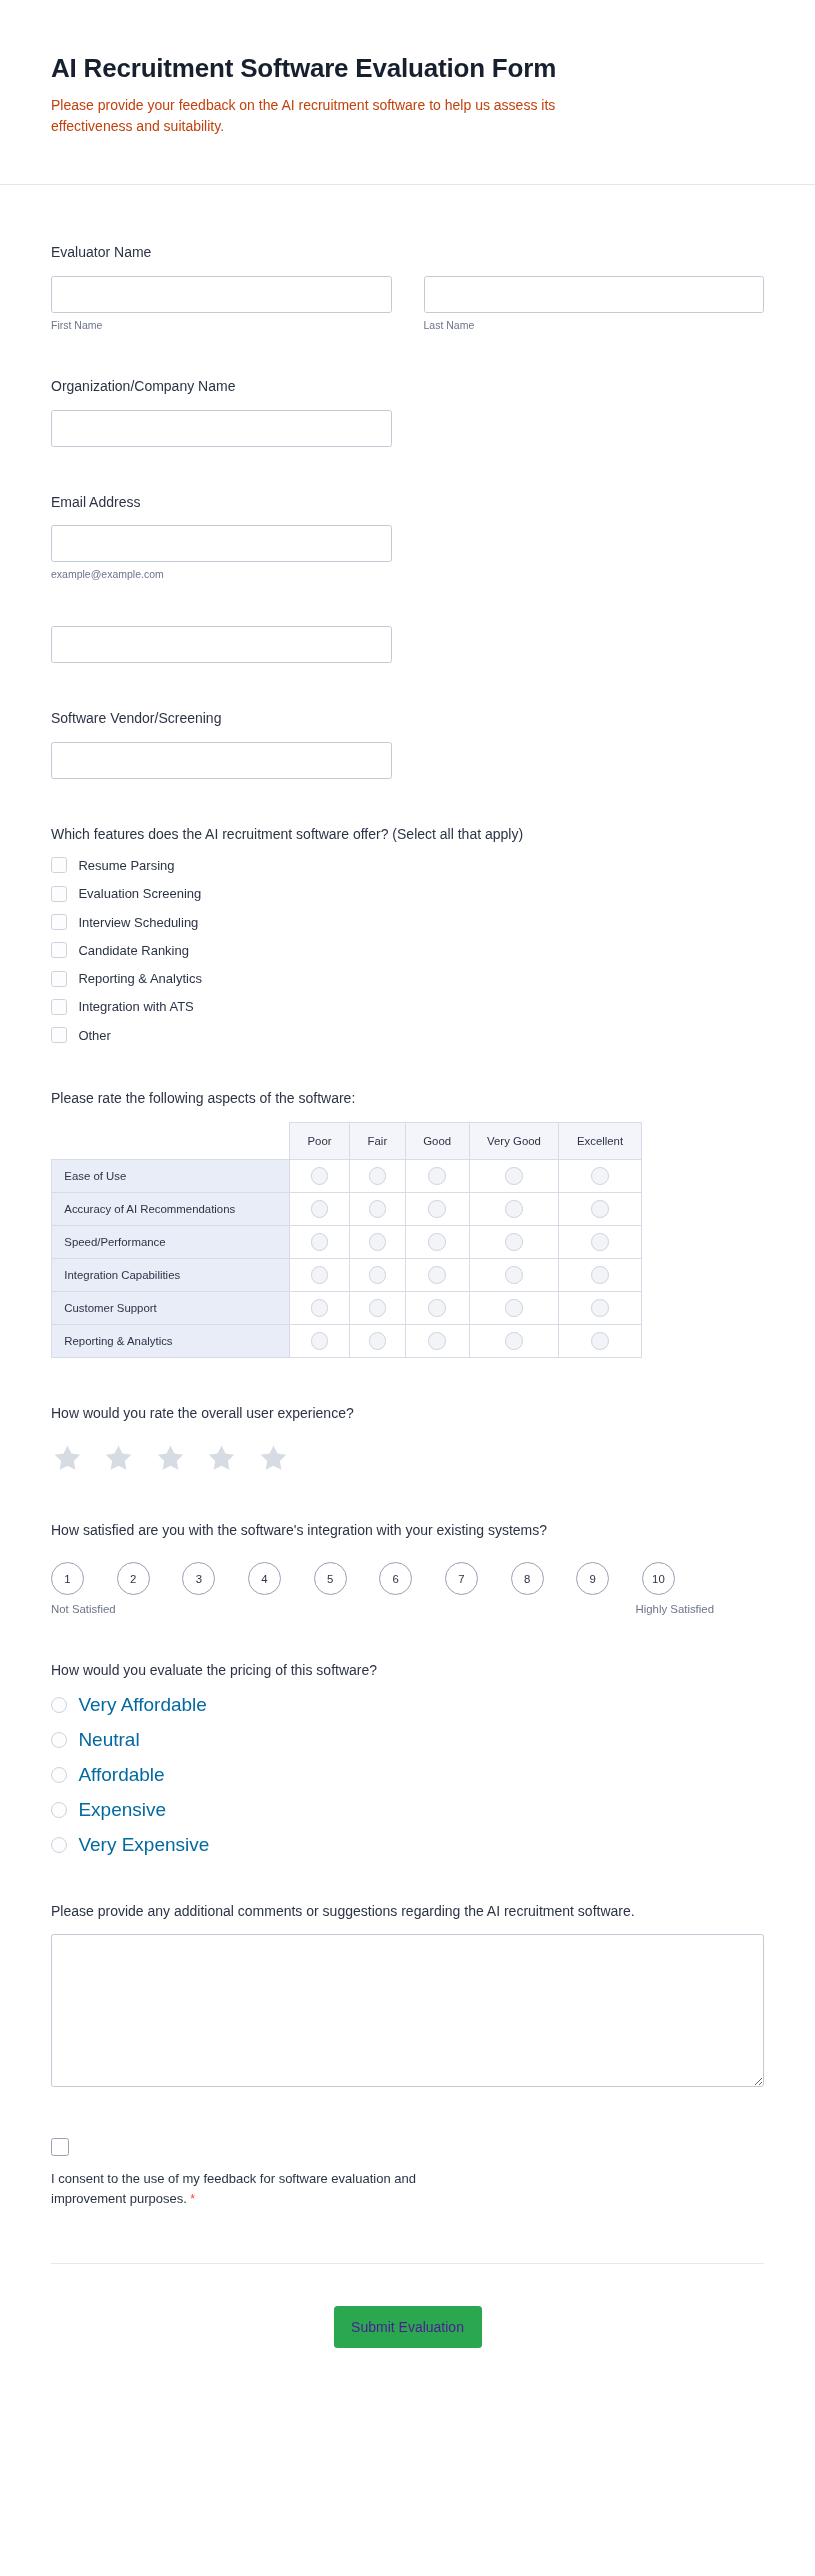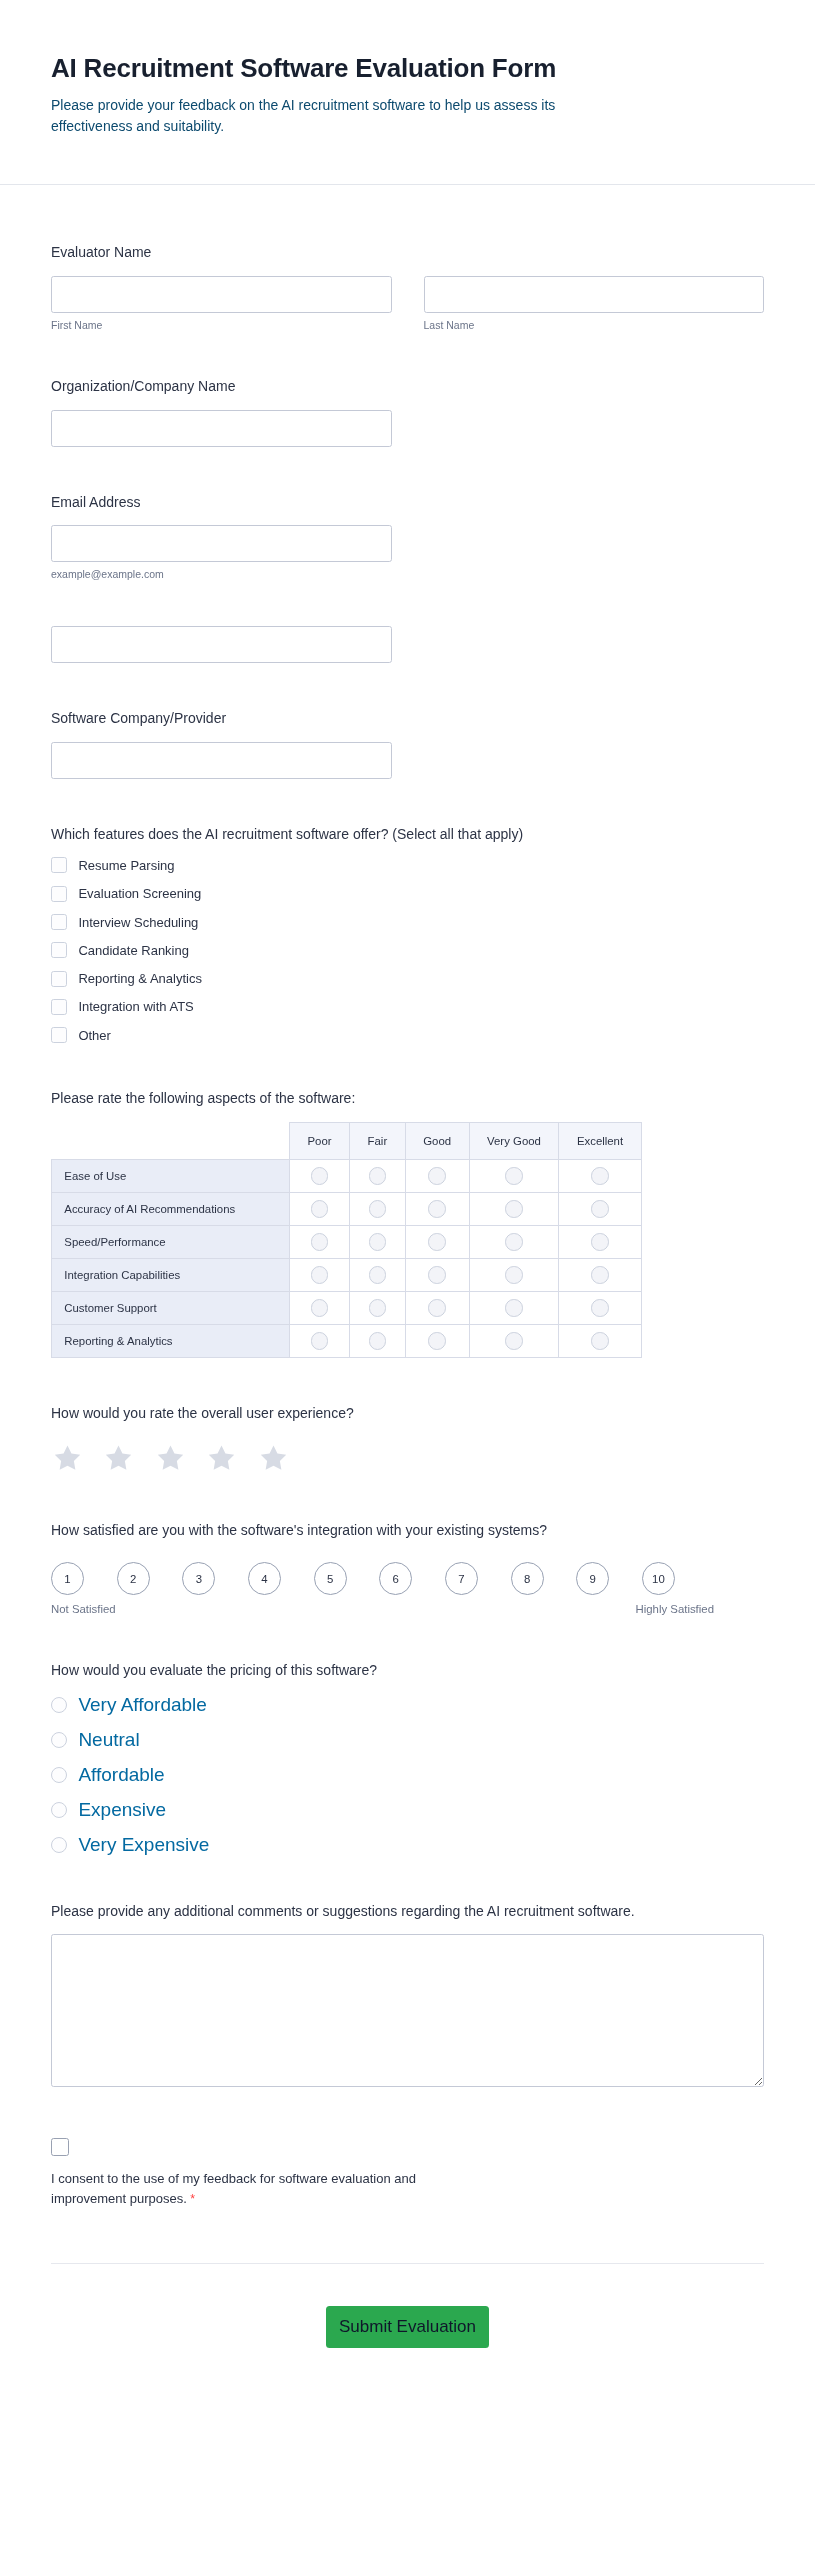--- a/index.html
+++ b/index.html
@@ -7,21 +7,21 @@
   body {
     width:815px;
     font-family:"Liberation Sans","DejaVu Sans",sans-serif;
     color:#2c3345;
   }
   .page { width:815px; min-height:2576px; background:#fff; }
 
   
   .form-header { padding:53px 51px 47px 51px; background:#fff; }
   .form-title { font-size:26px; font-weight:700; color:#18202f; letter-spacing:-0.2px; }
-  .form-subtitle { margin-top:11.4px; font-size:14px; line-height:1.5; color:#0c4a6e; max-width:574px; }
+  .form-subtitle { margin-top:11.4px; font-size:14px; line-height:1.5; color:#c2410c; max-width:574px; }
   .header-divider { height:0.9px; background:#e3e6ec; width:100%; }
 
   
   .form-body { padding:58px 51px 0 51px; }
   .field { margin-bottom:46px; }
   .q-label { display:block; font-size:14px; font-weight:500; color:#2c3345; margin-bottom:13px; line-height:1.4; }
 
   .text-input {
     width:341px; height:37px; border:0.9px solid #c4c9d6; border-radius:2.6px;
     background:#fff; padding:0 10.5px; font-family:inherit; font-size:13px; color:#2c3345; outline:none;
@@ -95,22 +95,22 @@
   }
   .consent-label { font-size:13px; line-height:1.55; color:#2c3345; max-width:443px; }
   .required-mark { color:#ff4141; margin-left:3.5px; font-size:12.3px; }
 
   
   .submit-section {
     margin-top:54px; border-top:0.9px solid #e6e8ee;
     padding:42px 0 81px 0; display:flex; justify-content:center;
   }
   .submit-button {
-    background:#2ba84f; color:#0f172a; border:none; border-radius:3.5px;
-    width:163px; height:42px; font-family:inherit; font-size:17px; font-weight:500; cursor:pointer;
+    background:#2ba84f; color:#4c1d95; border:none; border-radius:3.5px;
+    width:148px; height:42px; font-family:inherit; font-size:14px; font-weight:500; cursor:pointer;
   }
 </style>
 </head>
 <body>
 
 <div class="page">
 
   <header class="form-header">
     <h1 class="form-title">AI Recruitment Software Evaluation Form</h1>
     <p class="form-subtitle">Please provide your feedback on the AI recruitment software to help us assess its effectiveness and suitability.</p>
@@ -142,21 +142,21 @@
       <label class="q-label">Email Address</label>
       <input type="text" class="text-input" style="">
       <div class="sublabel">example@example.com</div>
     </section>
 
     <section class="field">
       <input type="text" class="text-input" style="">
     </section>
 
     <section class="field">
-      <label class="q-label">Software Company/Provider</label>
+      <label class="q-label">Software Vendor/Screening</label>
       <input type="text" class="text-input" style="">
     </section>
 
     <section class="field">
       <label class="q-label">Which features does the AI recruitment software offer? (Select all that apply)</label>
       <div class="check-list">
         <div class="check-row">
           <span class="checkbox"></span>
           <span class="check-label">Resume Parsing</span>
         </div>

